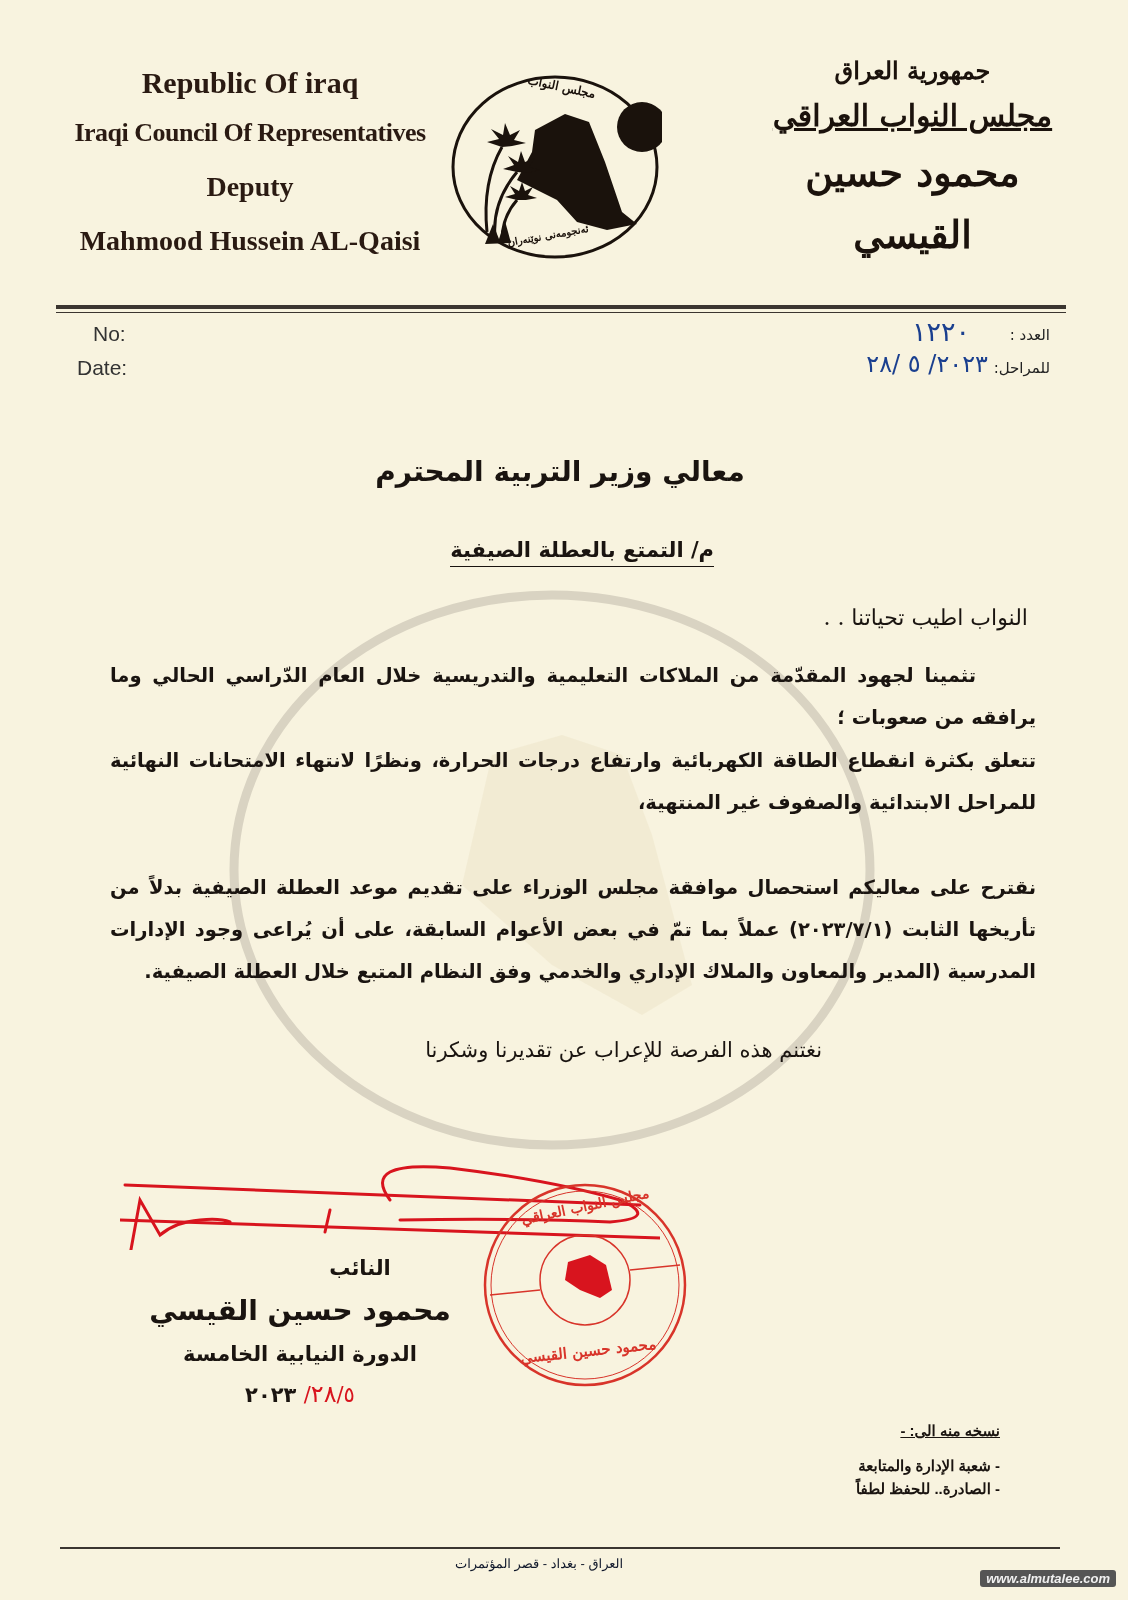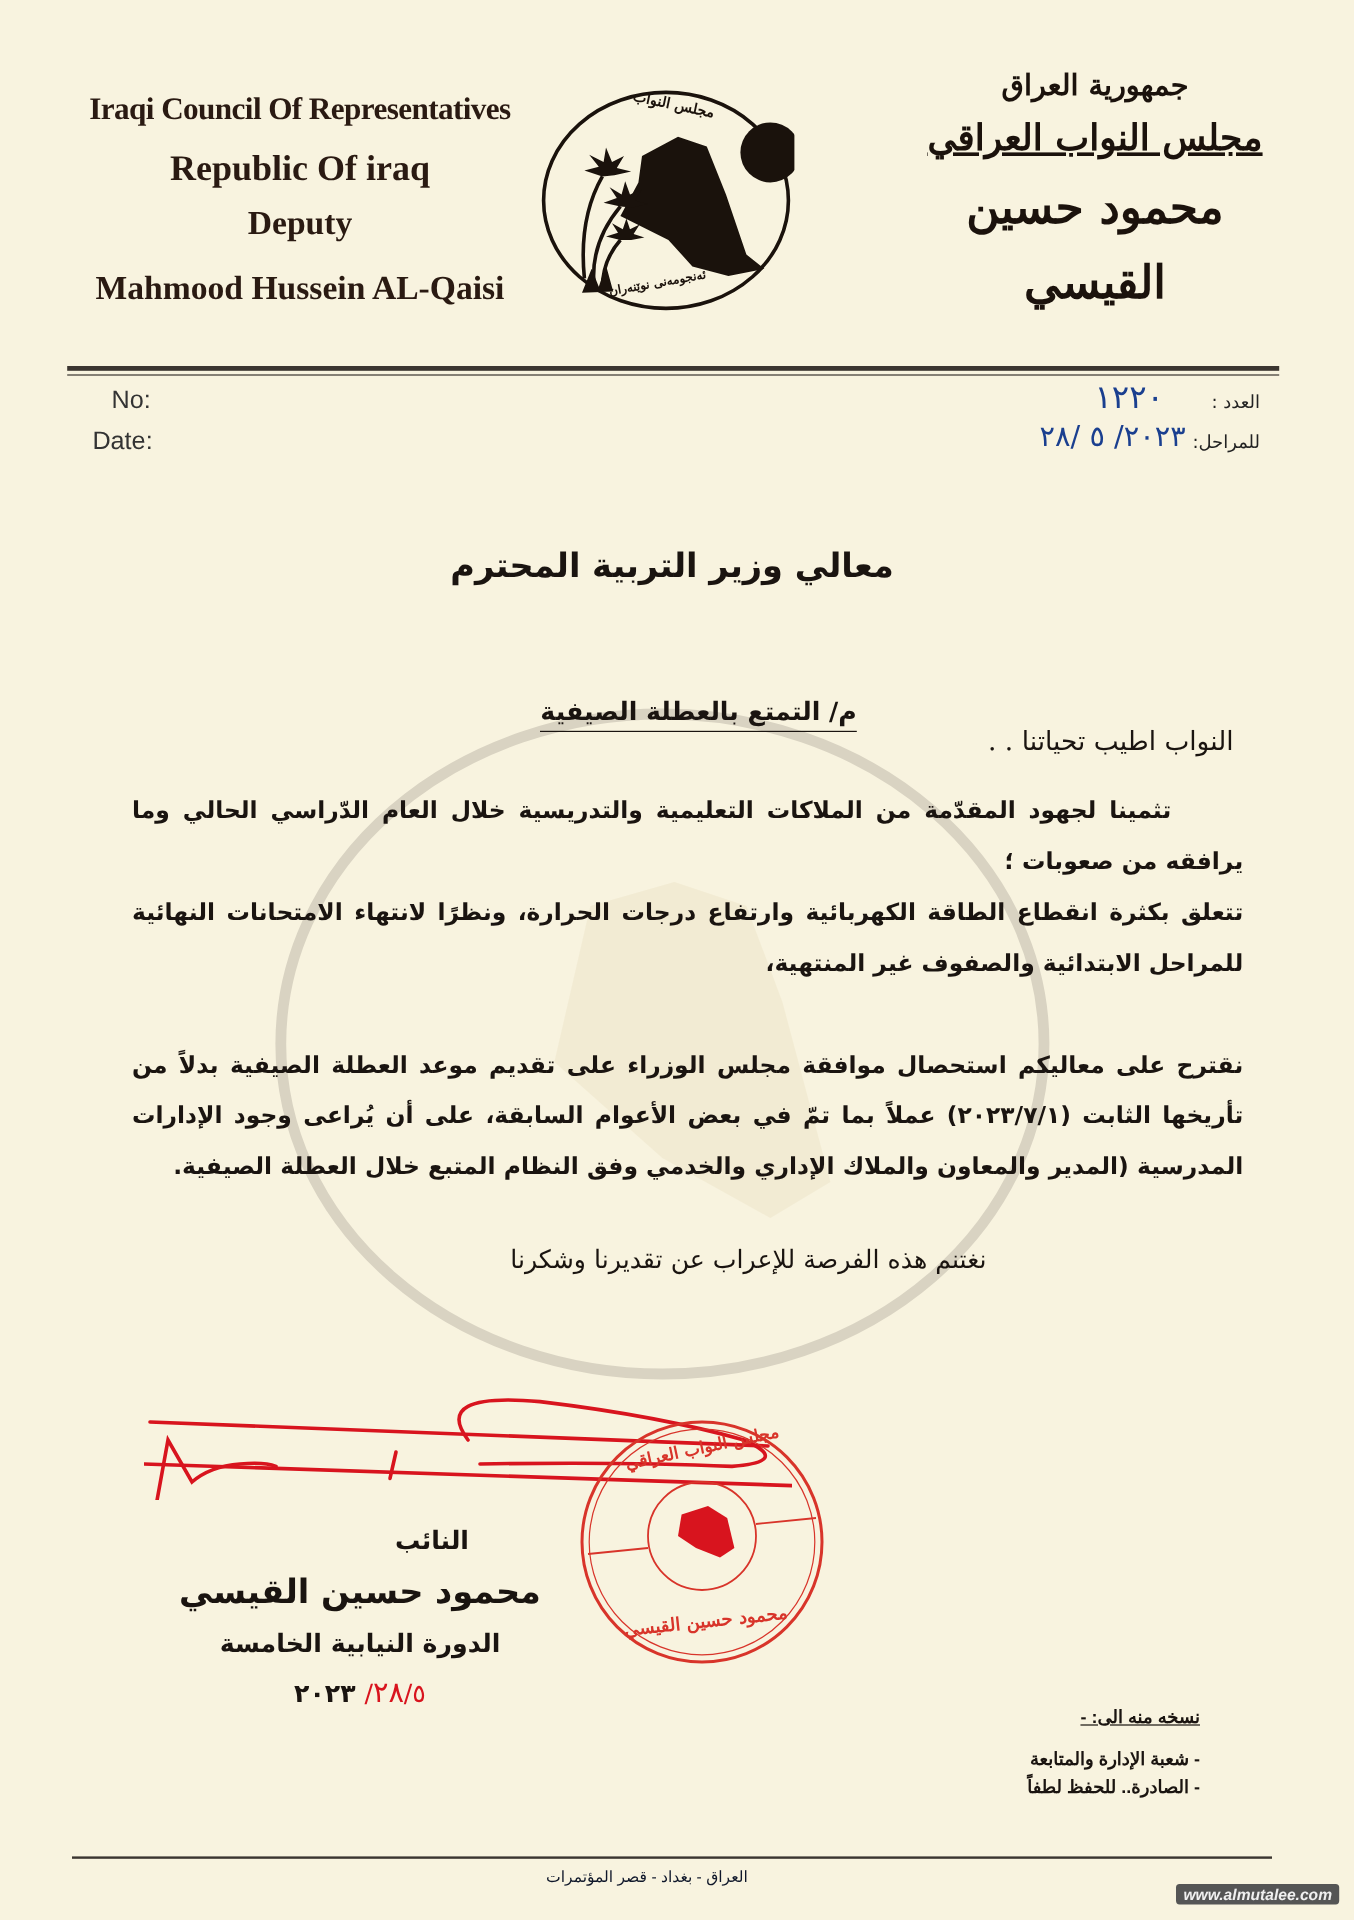--- a/index.html
+++ b/index.html
@@ -9,39 +9,39 @@
   .en-head { font-family:"Liberation Serif", serif; font-weight:bold; color:#2a1a12; text-align:center; }
   .ar-cal { font-family:"DejaVu Serif", serif; font-weight:bold; color:#1b120c; direction:rtl; text-align:center; }
   .rule-double { position:absolute; left:56px; width:1010px; }
   .rule-double .l1 { height:4px; background:#3b3530; }
   .rule-double .l2 { height:1px; background:#3b3530; margin-top:3px; }
   .meta { font-family:"Liberation Sans", sans-serif; font-size:21px; color:#333; }
   .ar-meta { font-family:"DejaVu Sans", sans-serif; font-size:15px; color:#222; direction:rtl; }
   .handwritten { font-family:"DejaVu Sans", sans-serif; color:#1a3f8f; font-size:24px; direction:rtl; }
   .title { font-family:"DejaVu Sans", sans-serif; font-weight:bold; font-size:28px; direction:rtl; text-align:center; }
   .subject { font-family:"DejaVu Sans", sans-serif; font-weight:bold; font-size:21px; direction:rtl;
-             border-bottom:1.5px solid #1a1410; padding-bottom:4px;margin-top:43px; }
+             border-bottom:1.5px solid #1a1410; padding-bottom:4px; }
   .para { font-family:"DejaVu Sans", sans-serif; font-weight:bold; font-size:19.5px; direction:rtl;
           text-align:justify; line-height:42px; right:92px; width:926px; }
   .greeting { font-family:"DejaVu Serif", serif; font-size:22px; direction:rtl; }
   .closing { font-family:"DejaVu Serif", serif; font-size:21px; direction:rtl; }
-  .sig-block { font-family:"DejaVu Sans", sans-serif; font-weight:bold; direction:rtl; text-align:center;margin-top:16px; }
+  .sig-block { font-family:"DejaVu Sans", sans-serif; font-weight:bold; direction:rtl; text-align:center; }
   .cc { font-family:"Liberation Sans", sans-serif; font-weight:bold; font-size:15px; direction:rtl; }
   .footer-line { position:absolute; left:60px; width:1000px; height:2px; background:#3b3530; top:1547px; }
   .footer-text { font-family:"Liberation Sans", sans-serif; font-size:13px; direction:rtl; color:#0f172a; }
   .watermark-tag { font-family:"Liberation Sans", sans-serif; font-style:italic; font-weight:bold; font-size:13px;
                    color:#f0f0f0; background:#555; padding:1px 6px; border-radius:3px; }
   .red { color:#d8141e; }
 </style>
 </head>
 <body>
 
 <div class="abs en-head" style="left:40px; top:62px; width:420px;">
+  <div style="font-size:30px; line-height:42px;">Republic Of iraq</div>
   <div style="font-size:26px; line-height:58px; letter-spacing:-0.5px;">Iraqi Council Of Representatives</div>
-  <div style="font-size:30px; line-height:42px;">Republic Of iraq</div>
   <div style="font-size:28px; line-height:50px;">Deputy</div>
   <div style="font-size:28px; line-height:58px;">Mahmood Hussein AL-Qaisi</div>
 </div>
 
 <div class="abs" style="left:447px; top:72px; width:215px; height:190px;">
   <svg width="215" height="190" viewBox="0 0 215 190">
     <ellipse cx="108" cy="95" rx="102" ry="90" fill="none" stroke="#1a120c" stroke-width="3"></ellipse>
     <circle cx="195" cy="55" r="25" fill="#1a120c"></circle>
     <path d="M88 58 L118 42 L142 50 L150 70 L158 90 L175 140 L190 152 L160 158 L130 150 L110 128 L70 108 L85 80 Z" fill="#1a120c"></path>
     <g stroke="#1a120c" stroke-width="3" fill="none">

